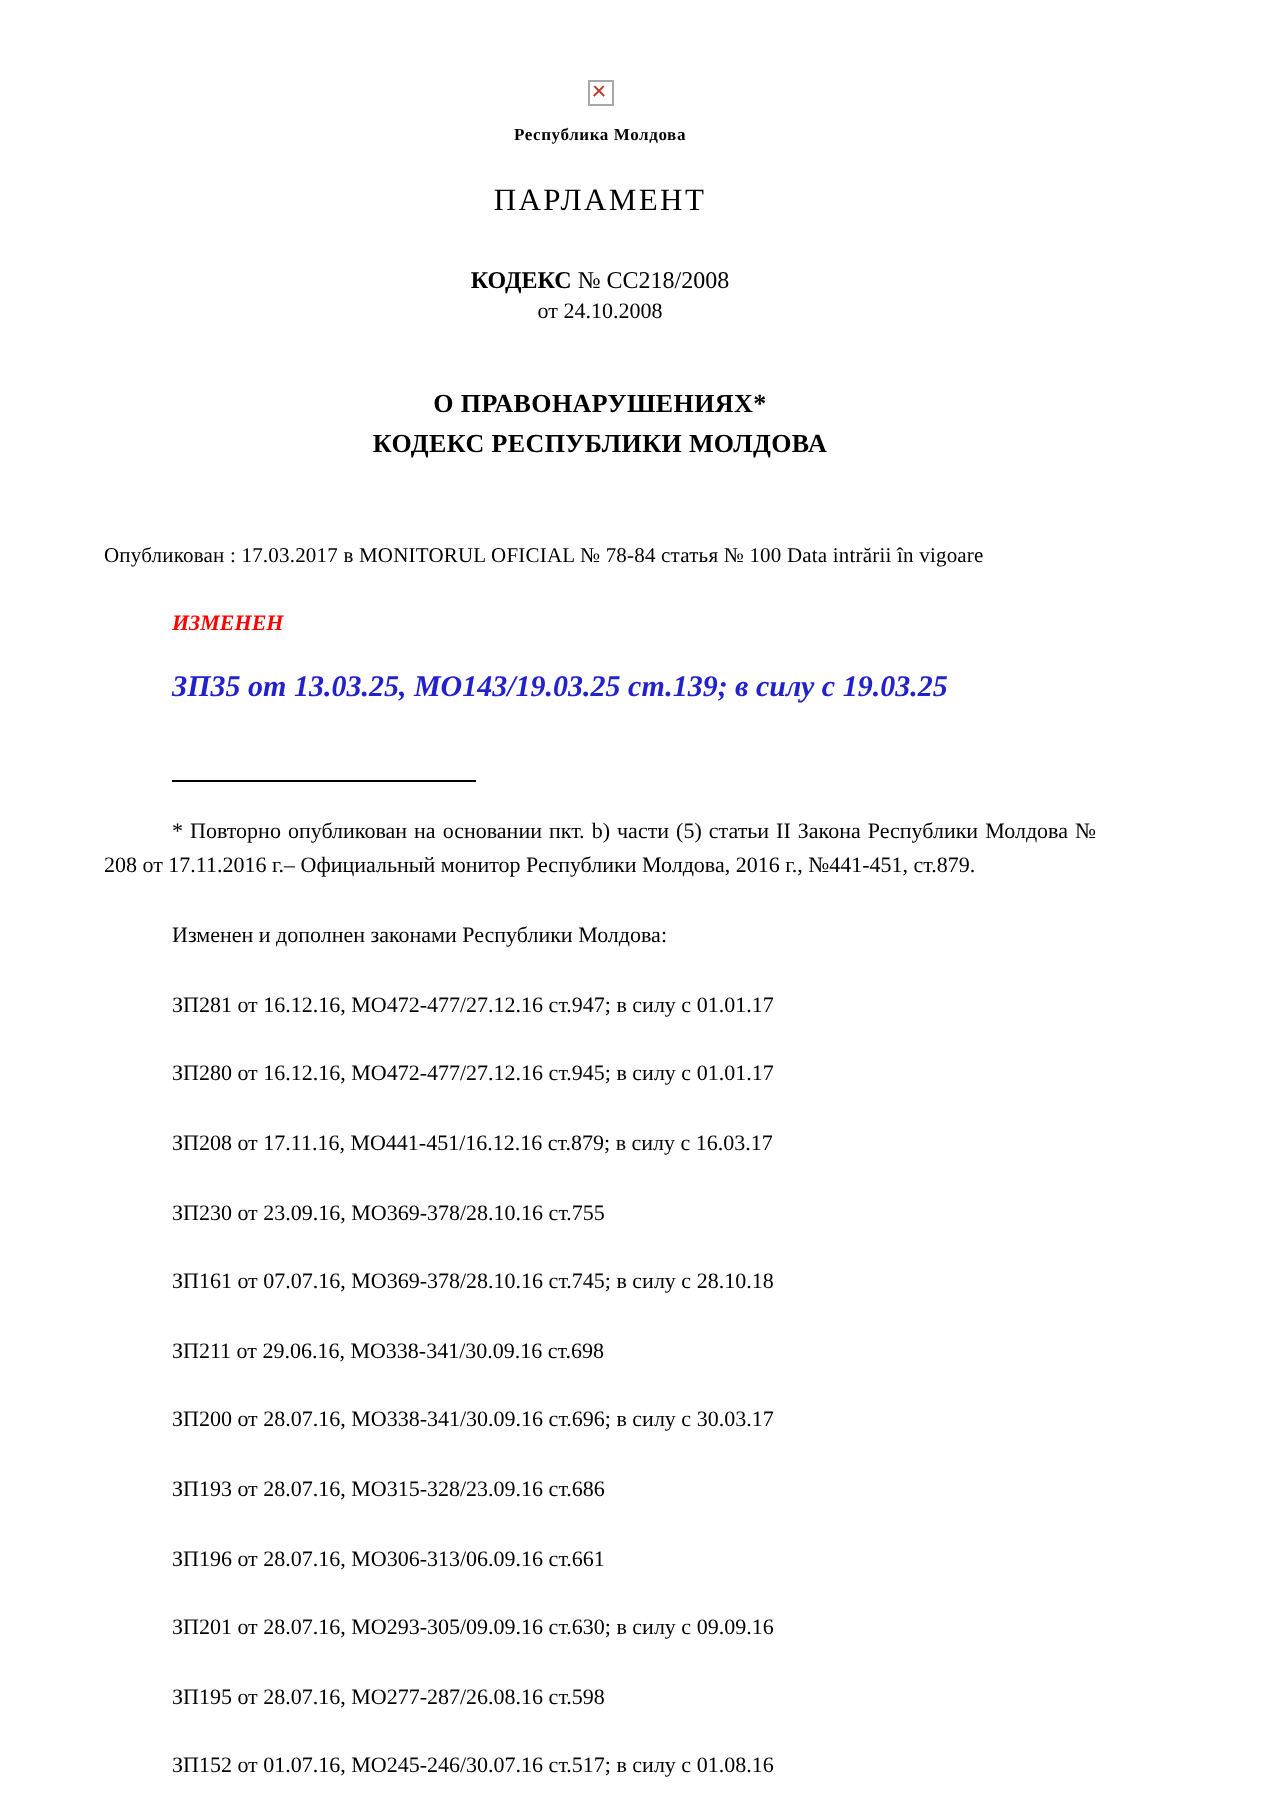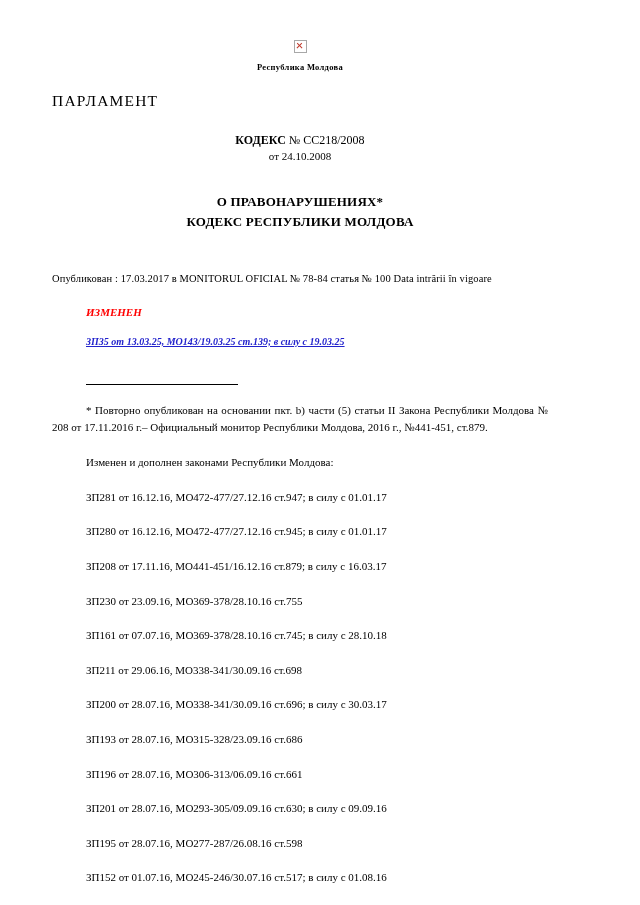--- a/index.html
+++ b/index.html
@@ -44,21 +44,21 @@
   .broken-image::after  { transform: rotate(-45deg); }
 
   .country {
     text-align: center;
     font-size: 8.5px;
     font-weight: bold;
     letter-spacing: 0.3px;
     margin-top: 9px;
   }
   .parliament {
-    text-align: left;
+    text-align: center;
     font-size: 15.5px;
     letter-spacing: 1.2px;
     margin-top: 20px;
   }
   .code-line {
     text-align: center;
     font-size: 12px;
     margin-top: 22px;
     line-height: 1.45;
   }
@@ -87,25 +87,24 @@
     font-style: italic;
     font-size: 11px;
     font-weight: bold;
     margin-top: 22px;
     margin-left: 34px;
   }
   .amend-link {
     display: block;
     margin-top: 18px;
     margin-left: 34px;
-    font-size: 10px;
+    font-size: 15px;
     font-style: italic;
     font-weight: bold;
     color: #2222cc;
-    text-decoration: underline;
     cursor: pointer;
   }
   .rule {
     margin-top: 36px;
     margin-left: 34px;
     width: 152px;
     border-bottom: 1px solid #000000;
     height: 1px;
   }
   .footnote {

